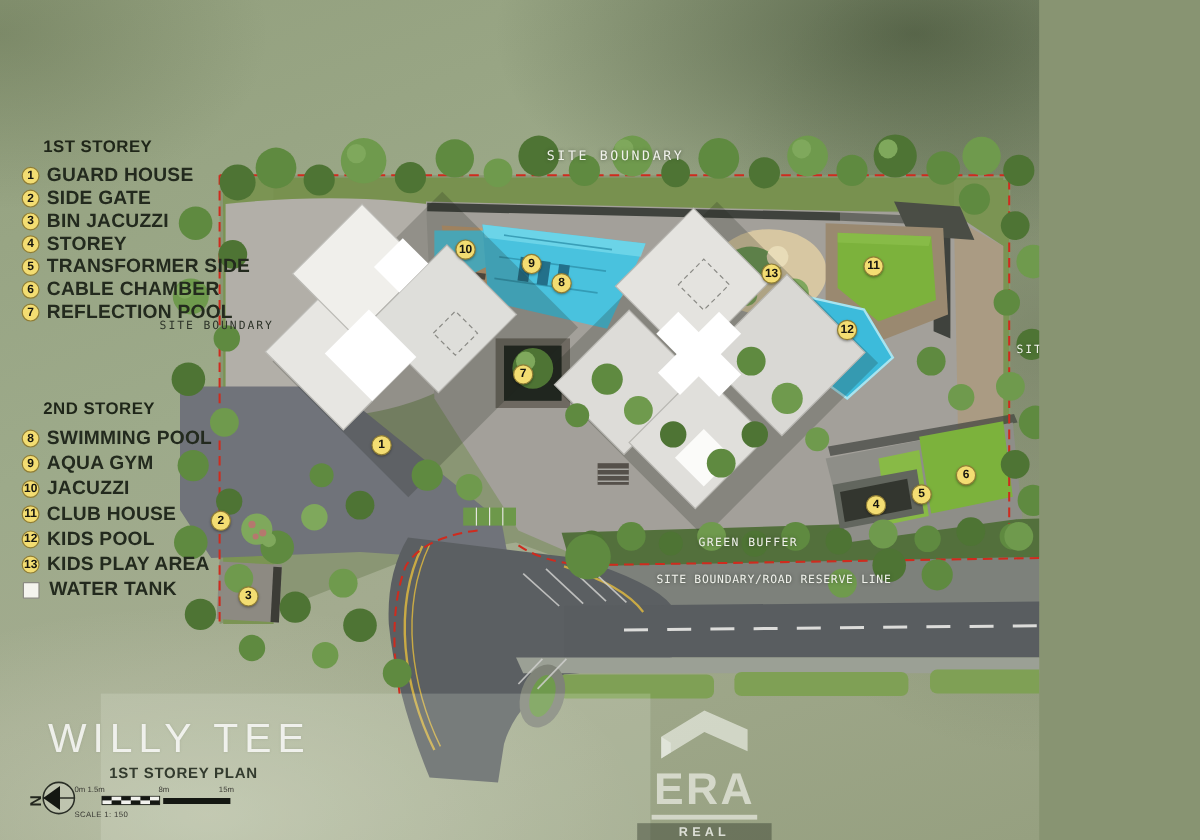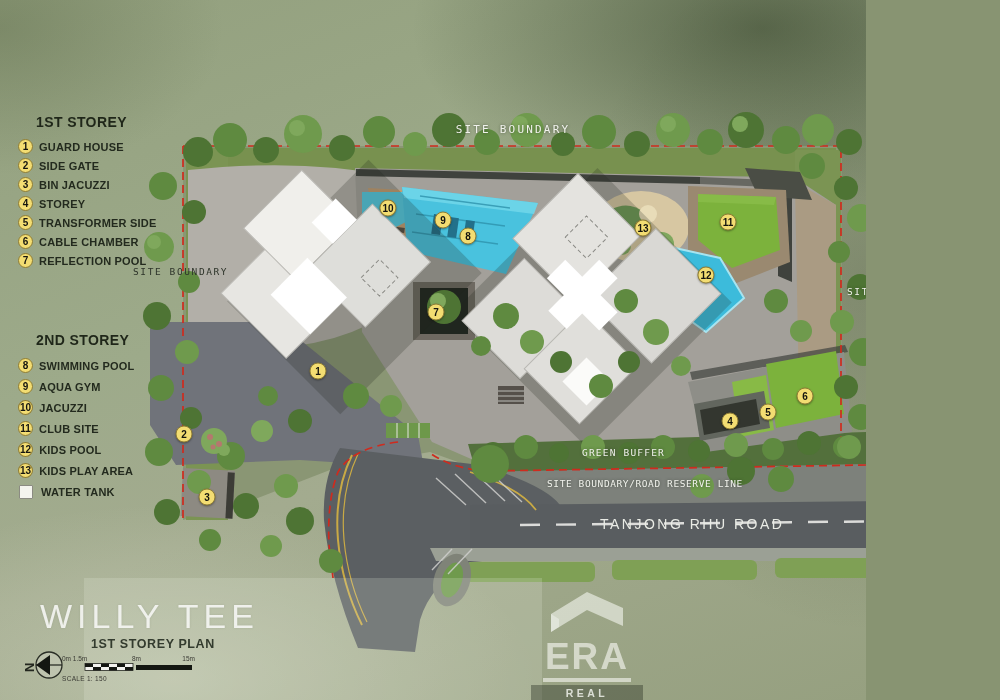--- a/index.html
+++ b/index.html
@@ -16,21 +16,21 @@
   svg.plan{position:absolute;left:0;top:0;}
   
   .legend{position:absolute;left:18px;top:114px;width:185px;color:#232a1e;}
   .legend-heading{font-size:14px;font-weight:700;letter-spacing:.4px;padding-left:18px;margin-bottom:7px;color:#1f2619;}
   .legend-item{display:flex;align-items:center;height:19px;}
   .legend2 .legend-item{height:21px;}
   .legend2{margin-top:62px;}
   .badge{flex:0 0 auto;min-width:15px;height:15px;border-radius:50%;background:#f3dd72;border:1px solid #8f7d35;
          color:#15150f;font-size:10px;font-weight:700;line-height:14px;text-align:center;margin-right:6px;box-sizing:border-box;padding:0 1px;}
   .badge-square{flex:0 0 auto;width:12px;height:12px;border-radius:1px;background:#f4f4ee;border:1px solid #8b8b82;margin:0 8px 0 1px;}
-  .legend-label{font-size:11px;font-weight:600;letter-spacing:.2px;white-space:nowrap;}
+  .legend-label{font-size:16px;font-weight:600;letter-spacing:.2px;white-space:nowrap;}
   
   .plan-label{position:absolute;font-family:"DejaVu Sans Mono",monospace;white-space:nowrap;}
   .lbl-white{color:#f1f2ec;text-shadow:0 0 3px rgba(30,40,25,.55);}
   .lbl-dark{color:#2e342a;}
   #lbl-sb-top{left:428px;top:123px;width:170px;text-align:center;font-size:11px;letter-spacing:2.2px;}
   #lbl-sb-left{left:133px;top:266px;font-size:9.5px;letter-spacing:1.6px;}
   #lbl-sb-right{left:847px;top:286px;font-size:9.5px;letter-spacing:1.6px;}
   #lbl-green-buffer{left:582px;top:447px;font-size:9.5px;letter-spacing:1.2px;}
   #lbl-road-reserve{left:547px;top:478px;font-size:9.5px;letter-spacing:.6px;}
   #lbl-road-name{left:600px;top:516px;width:180px;text-align:center;font-family:"Liberation Sans",sans-serif;
@@ -372,21 +372,21 @@
       <div class="legend-item">
         <span class="badge">9</span>
         <span class="legend-label">AQUA GYM</span>
       </div>
       <div class="legend-item">
         <span class="badge">10</span>
         <span class="legend-label">JACUZZI</span>
       </div>
       <div class="legend-item">
         <span class="badge">11</span>
-        <span class="legend-label">CLUB SITE</span>
+        <span class="legend-label">CLUB HOUSE</span>
       </div>
       <div class="legend-item">
         <span class="badge">12</span>
         <span class="legend-label">KIDS POOL</span>
       </div>
       <div class="legend-item">
         <span class="badge">13</span>
         <span class="legend-label">KIDS PLAY AREA</span>
       </div>
       <div class="legend-item">
@@ -394,21 +394,20 @@
         <span class="legend-label">WATER TANK</span>
       </div>
     </div>
   </div>
 
   <div class="plan-label lbl-white" id="lbl-sb-top">SITE BOUNDARY</div>
   <div class="plan-label lbl-dark" id="lbl-sb-left">SITE BOUNDARY</div>
   <div class="plan-label lbl-white" id="lbl-sb-right">SITE BOUNDARY</div>
   <div class="plan-label lbl-white" id="lbl-green-buffer">GREEN BUFFER</div>
   <div class="plan-label lbl-white" id="lbl-road-reserve">SITE BOUNDARY/ROAD RESERVE LINE</div>
-  <div class="plan-label" id="lbl-road-name">TANJONG RHU ROAD</div>
 
   <div class="map-marker" style="left:318px;top:371px">1</div>
   <div class="map-marker" style="left:184px;top:434px">2</div>
   <div class="map-marker" style="left:207px;top:497px">3</div>
   <div class="map-marker" style="left:730px;top:421px">4</div>
   <div class="map-marker" style="left:768px;top:412px">5</div>
   <div class="map-marker" style="left:805px;top:396px">6</div>
   <div class="map-marker" style="left:436px;top:312px">7</div>
   <div class="map-marker" style="left:468px;top:236px">8</div>
   <div class="map-marker" style="left:443px;top:220px">9</div>

